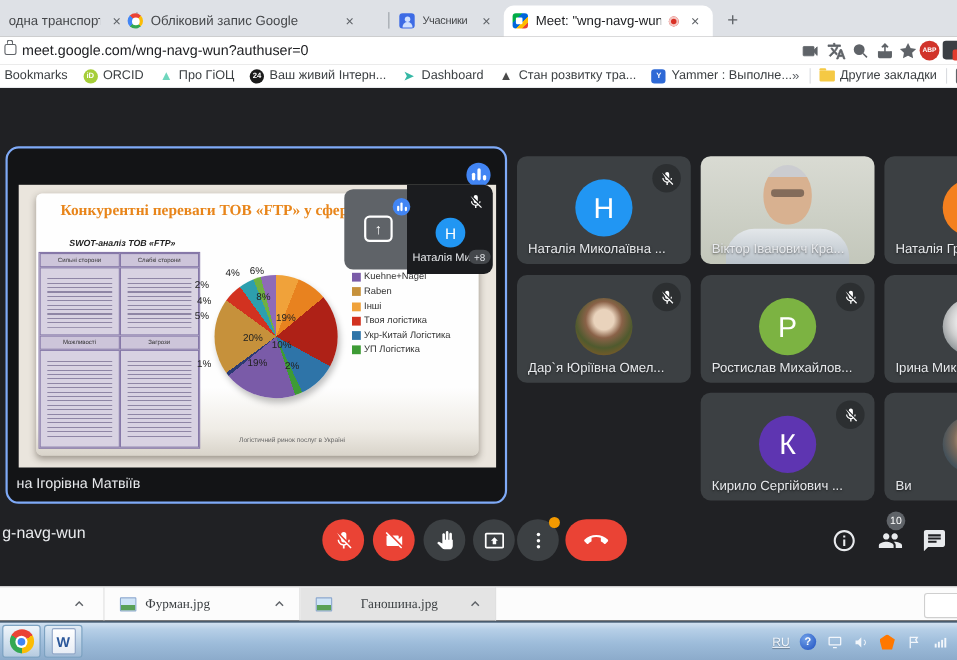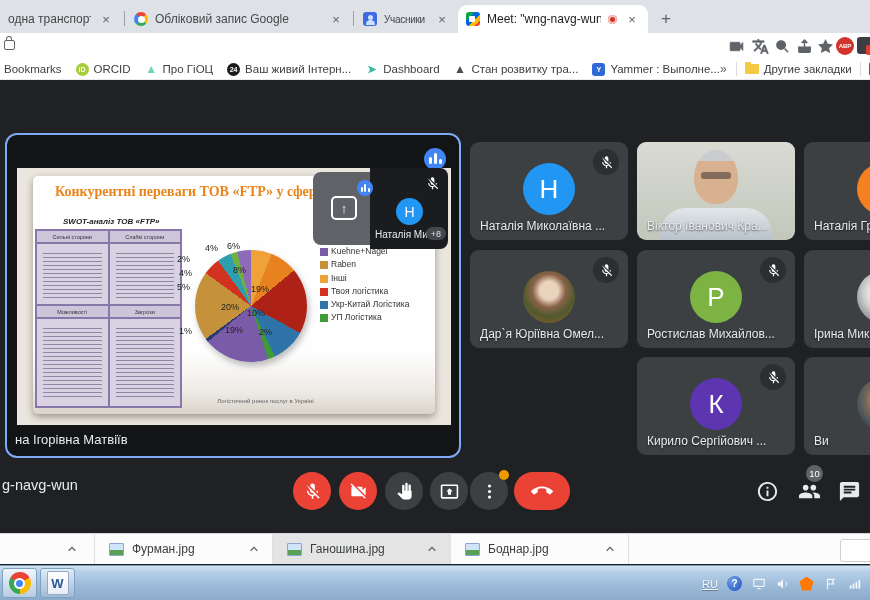--- a/index.html
+++ b/index.html
@@ -152,22 +152,22 @@
   #btn-info{left:756px}#btn-people{left:798px}#btn-chat{left:838px}
   #people-badge{position:absolute;left:806px;top:385px;min-width:17px;height:17px;border-radius:9px;background:#5f6368;
         color:#fff;font-size:9.5px;display:flex;align-items:center;justify-content:center;}
 
   
   #downloads{position:absolute;left:0;top:533px;width:870px;height:31px;background:#fcfcfc;border-top:1px solid #d9d9d9;
         box-sizing:border-box;display:flex;align-items:stretch;font-size:12px;color:#3c4043;}
   #dl-first{width:95px;border-right:1px solid #e0e0e0;display:flex;align-items:center;justify-content:flex-end;padding-right:14px;box-sizing:border-box;}
   .dl-item{width:178px;border-right:1px solid #e0e0e0;display:flex;align-items:center;gap:8px;
         padding:0 10px 0 14px;box-sizing:border-box;}
-  .dl-item.hl{background:#e4e4e4;}
-  .dl-name{flex:1;overflow:hidden;white-space:nowrap;}
+  .dl-item.hl{background:#e4e4e4;text-align:center;}
+  .dl-name{flex:1;overflow:hidden;white-space:nowrap;font-family:Liberation Serif, serif;}
   .dl-chev{width:16px;height:16px;flex:none;}
   .dl-chev svg{width:16px;height:16px;}
   .img-ic{width:15px;height:13px;flex:none;border:1px solid #89a7cf;border-radius:1px;box-sizing:border-box;
         background:linear-gradient(#cfe4f7 0 55%,#5aa157 55%);}
   #dl-stub{position:absolute;right:-6px;top:5px;width:34px;height:21px;background:#fff;border:1px solid #cfcfcf;border-radius:3px;}
 
   
   #taskbar{position:absolute;left:0;top:565px;width:870px;height:35px;
         background:linear-gradient(#d3e2f1 0,#b6cfe7 18%,#9dbcda 55%,#8cabcb 100%);border-top:1px solid #7797b5;box-sizing:border-box;}
   .tb-btn{position:absolute;top:2px;width:35px;height:30px;border:1px solid #7da2c1;border-radius:3px;
@@ -191,21 +191,21 @@
 <body>
 
 <div id="screen">
 
   <div id="tabstrip">
     <div class="tab" style="left:0;width:122px;">
       <span class="ttl">одна транспортн</span>
       <span class="tab-close">×</span>
     </div>
     <div class="tab-sep" style="left:124px;"></div>
-    <div class="tab" style="left:126px;width:226px;">
+    <div class="tab" style="left:108px;width:226px;">
       <span class="fav fav-g"></span>
       <span class="ttl">Обліковий запис Google</span>
       <span class="tab-close">×</span>
     </div>
     <div class="tab-sep" style="left:353px;"></div>
     <div class="tab" style="left:355px;width:103px;font-size:10px;letter-spacing:-0.3px;">
       <span class="fav fav-person"></span>
       <span class="ttl">Учасники курсу "Допуск до зах</span>
       <span class="tab-close">×</span>
     </div>
@@ -213,20 +213,21 @@
       <span class="fav fav-meet"></span>
       <span class="ttl">Meet: "wng-navg-wun"</span>
       <span class="rec-dot"></span>
       <span class="tab-close">×</span>
     </div>
     <div id="newtab">+</div>
   </div>
 
   <div id="toolbar">
     <span id="lock-icon"></span>
+    <span id="url">meet.google.com/wng-navg-wun?authuser=0</span>
     <svg class="ob-ic" style="left:728px" viewBox="0 0 24 24">
         <path d="M17 10.5V7a1 1 0 0 0-1-1H4a1 1 0 0 0-1 1v10a1 1 0 0 0 1 1h12a1 1 0 0 0 1-1v-3.5l4 4v-11l-4 4z"></path>
       </svg>
     <svg class="ob-ic" style="left:752px" viewBox="0 0 24 24">
         <path d="M12.87 15.07l-2.54-2.51.03-.03A17.5 17.5 0 0 0 14.07 6H17V4h-7V2H8v2H1v2h11.17C11.5 7.92 10.44 9.75 9 11.35 8.07 10.32 7.3 9.19 6.69 8h-2c.73 1.63 1.73 3.17 2.98 4.56l-5.09 5.02L4 19l5-5 3.11 3.11.76-2.04zM18.5 10h-2L12 22h2l1.12-3h4.75L21 22h2l-4.5-12zm-2.62 7l1.62-4.33L19.12 17h-3.24z"></path>
       </svg>
     <svg class="ob-ic" style="left:774px" viewBox="0 0 24 24" fill="none">
         <circle cx="10" cy="10" r="6" stroke-width="2"></circle>
         <path d="M15 15l5 5" stroke-width="2"></path>
         <path d="M7.5 10h5M10 7.5v5" stroke-width="1.6"></path>
@@ -507,27 +508,20 @@
             <path d="M7 14.5l5-5 5 5" stroke="#5f6368" stroke-width="2"></path>
           </svg></span>
     </div>
     <div class="dl-item hl">
       <span class="img-ic"></span>
       <span class="dl-name">Ганошина.jpg</span>
       <span class="dl-chev"><svg viewBox="0 0 24 24" fill="none">
             <path d="M7 14.5l5-5 5 5" stroke="#5f6368" stroke-width="2"></path>
           </svg></span>
     </div>
-    <div class="dl-item">
-      <span class="img-ic"></span>
-      <span class="dl-name">Боднар.jpg</span>
-      <span class="dl-chev"><svg viewBox="0 0 24 24" fill="none">
-            <path d="M7 14.5l5-5 5 5" stroke="#5f6368" stroke-width="2"></path>
-          </svg></span>
-    </div>
     <div id="dl-stub"></div>
   </div>
 
   <div id="taskbar">
     <div class="tb-btn" id="tb-chrome">
         <div id="chrome-logo"></div>
       </div>
     <div class="tb-btn" id="tb-word">
         <div id="word-logo">W</div>
       </div>

